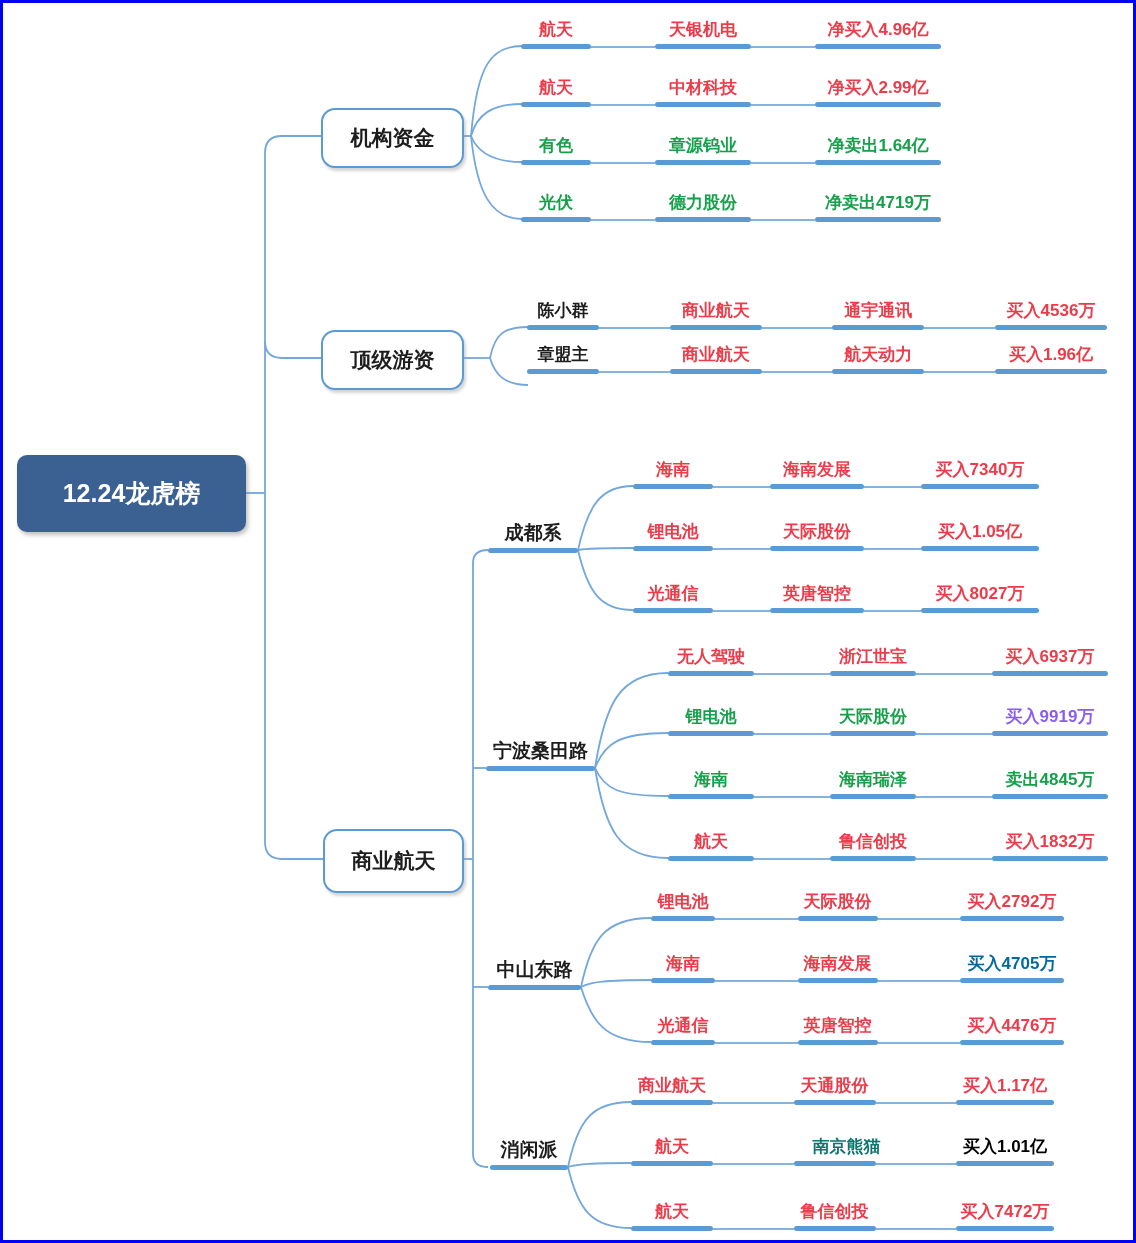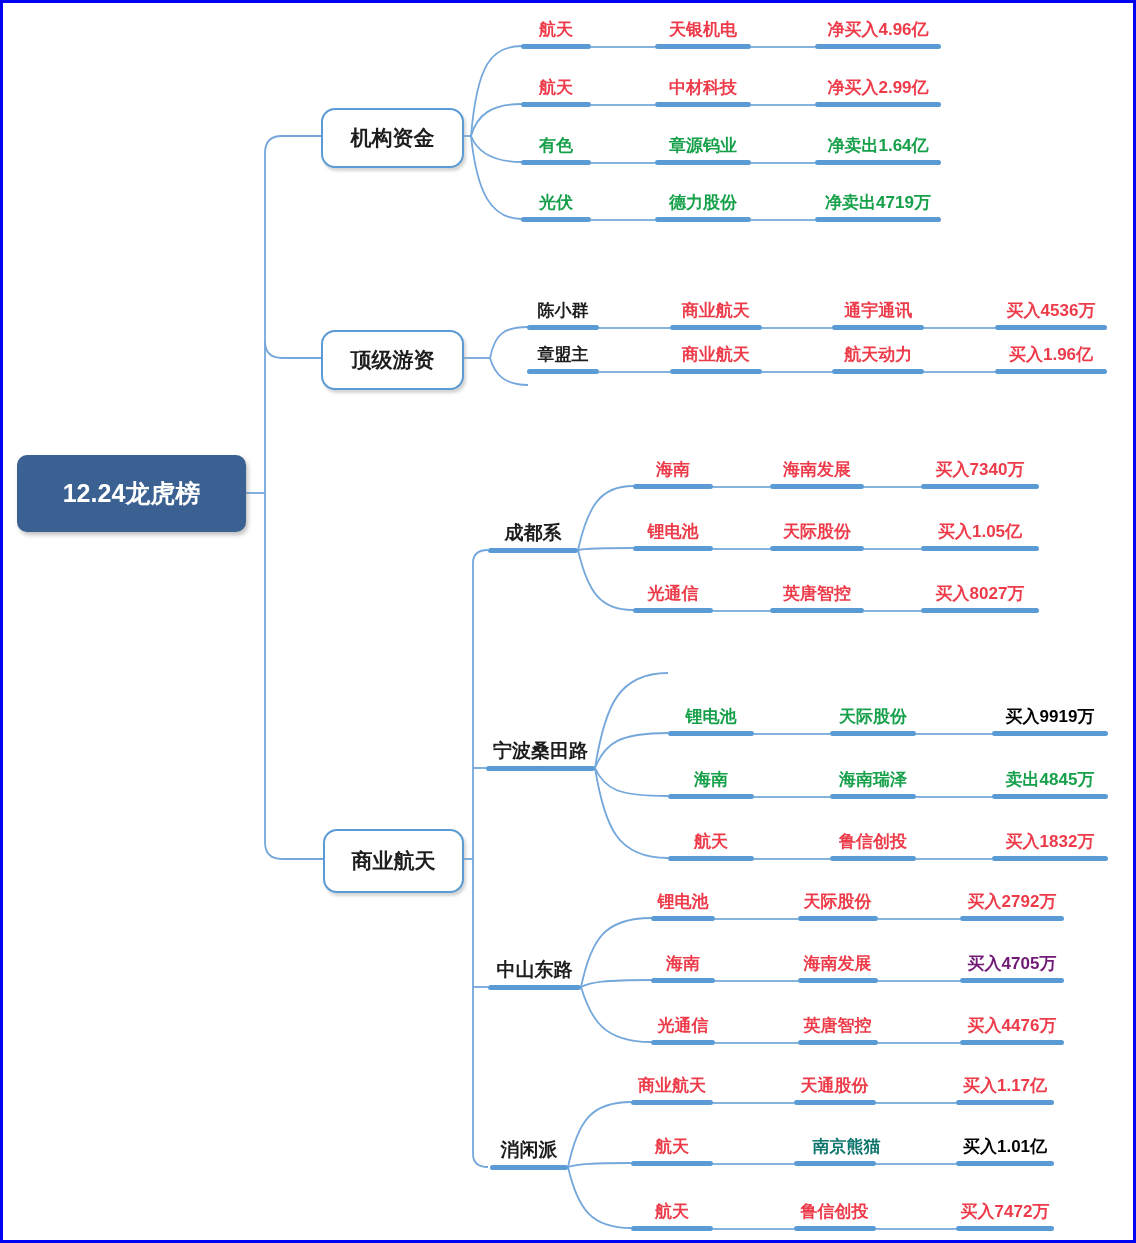--- a/index.html
+++ b/index.html
@@ -252,33 +252,49 @@
         <span class="ct" style="color: rgb(237, 59, 74);">英唐智控</span>
         <i class="bar"></i>
       </div>
     <i class="link"></i>
     <div class="cell" style="width:118px">
         <span class="ct" style="color: rgb(237, 59, 74);">买入8027万</span>
         <i class="bar"></i>
       </div>
   </div>
 
+  <div class="row" style="left:665px;top:635px;width:440px">
+    <div class="cell" style="width:86px">
+        <span class="ct" style="color: rgb(237, 59, 74);">无人驾驶</span>
+        <i class="bar"></i>
+      </div>
+    <i class="link"></i>
+    <div class="cell" style="width:86px">
+        <span class="ct" style="color: rgb(237, 59, 74);">浙江世宝</span>
+        <i class="bar"></i>
+      </div>
+    <i class="link"></i>
+    <div class="cell" style="width:116px">
+        <span class="ct" style="color: rgb(237, 59, 74);">买入6937万</span>
+        <i class="bar"></i>
+      </div>
+  </div>
   <div class="row" style="left:665px;top:695px;width:440px">
     <div class="cell" style="width:86px">
         <span class="ct" style="color: rgb(22, 160, 74);">锂电池</span>
         <i class="bar"></i>
       </div>
     <i class="link"></i>
     <div class="cell" style="width:86px">
         <span class="ct" style="color: rgb(22, 160, 74);">天际股份</span>
         <i class="bar"></i>
       </div>
     <i class="link"></i>
     <div class="cell" style="width:116px">
-        <span class="ct" style="color: #000000;">买入9919万</span>
+        <span class="ct" style="color: #8b5cf6;">买入9919万</span>
         <i class="bar"></i>
       </div>
   </div>
   <div class="row" style="left:665px;top:758px;width:440px">
     <div class="cell" style="width:86px">
         <span class="ct" style="color: rgb(22, 160, 74);">海南</span>
         <i class="bar"></i>
       </div>
     <i class="link"></i>
     <div class="cell" style="width:86px">
@@ -329,21 +345,21 @@
         <span class="ct" style="color: rgb(237, 59, 74);">海南</span>
         <i class="bar"></i>
       </div>
     <i class="link"></i>
     <div class="cell" style="width:80px">
         <span class="ct" style="color: rgb(237, 59, 74);">海南发展</span>
         <i class="bar"></i>
       </div>
     <i class="link"></i>
     <div class="cell" style="width:104px">
-        <span class="ct" style="color: #701a75;">买入4705万</span>
+        <span class="ct" style="color: #0369a1;">买入4705万</span>
         <i class="bar"></i>
       </div>
   </div>
   <div class="row" style="left:648px;top:1004px;width:413px">
     <div class="cell" style="width:64px">
         <span class="ct" style="color: rgb(237, 59, 74);">光通信</span>
         <i class="bar"></i>
       </div>
     <i class="link"></i>
     <div class="cell" style="width:80px">

